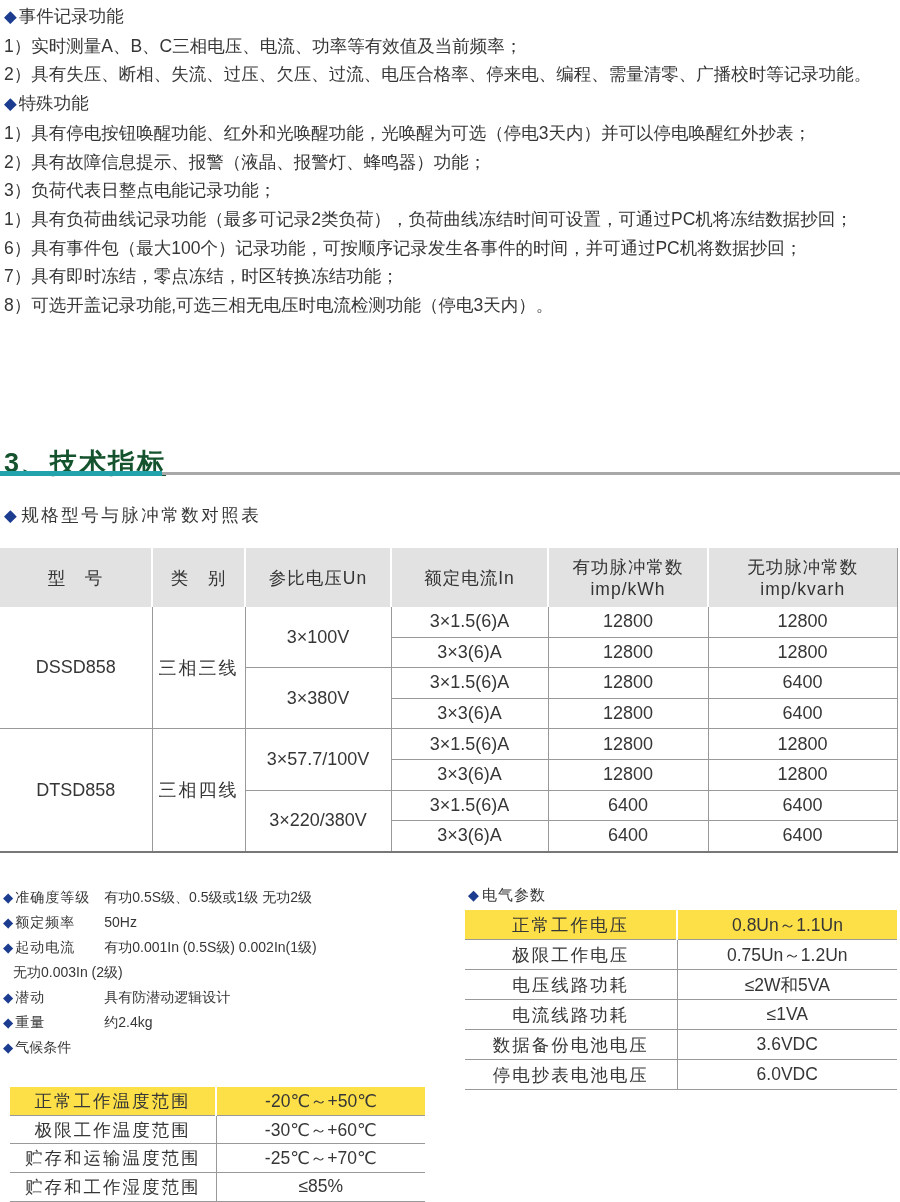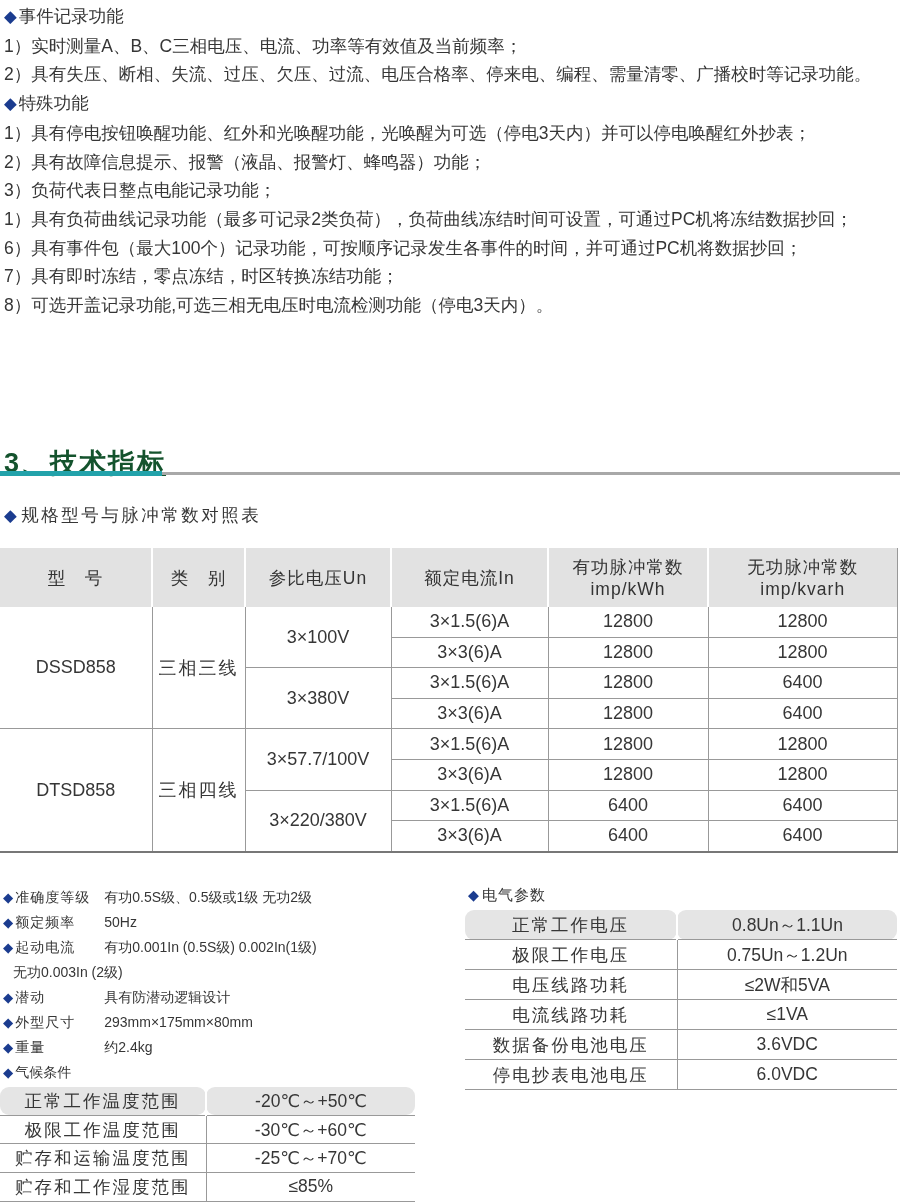--- a/index.html
+++ b/index.html
@@ -43,27 +43,27 @@
   .specs{position:absolute;top:885px;left:3px;width:455px;font-size:14px;line-height:25px;white-space:nowrap;}
   .spec-label{display:inline-block;min-width:89px;letter-spacing:1px;}
   .spec-cont{padding-left:10px;}
 
   
   .kv-table{position:absolute;border-collapse:collapse;table-layout:fixed;border-bottom:1px solid #999;}
   .kv-table td{padding:0;text-align:center;vertical-align:middle;font-size:17.5px;}
   .kv-table .k{letter-spacing:2px;}
   .kv-table tr+tr td{border-top:1px solid #999;}
   .kv-table tr+tr .v{border-left:1px solid #999;}
-  .kv-table tr.gray td{background:#e5e5e5;border-radius:9px;}
+  .kv-table tr.gray td{background:#fde047;}
   .kv-table tr.gray .v{border-left:2px solid #ffffff;}
 
   .elec-head{position:absolute;top:886px;left:468px;font-size:15px;letter-spacing:1px;}
   .elec{top:910px;left:465px;width:432px;}
   .elec td{height:29px;}
-  .climate{top:1087px;left:0;width:415px;}
+  .climate{top:1087px;left:10px;width:415px;}
   .climate td{height:27.7px;}
 </style>
 </head>
 <body>
 
 <div class="page">
 
   <section class="top-block">
     <div class="bullet-head">
       <span class="dia">◆</span><span>事件记录功能</span>
@@ -174,23 +174,20 @@
       <span class="dia">◆</span><span class="spec-label">额定频率</span><span>50Hz</span>
     </div>
     <div class="spec-line">
       <span class="dia">◆</span><span class="spec-label">起动电流</span><span>有功0.001In (0.5S级) 0.002In(1级)</span>
     </div>
     <div class="spec-cont">无功0.003In (2级)</div>
     <div class="spec-line">
       <span class="dia">◆</span><span class="spec-label">潜动</span><span>具有防潜动逻辑设计</span>
     </div>
     <div class="spec-line">
-      <span class="dia">◆</span><span class="spec-label">外型尺寸</span><span>293mm×175mm×80mm</span>
-    </div>
-    <div class="spec-line">
       <span class="dia">◆</span><span class="spec-label">重量</span><span>约2.4kg</span>
     </div>
     <div class="spec-line">
       <span class="dia">◆</span><span>气候条件</span>
     </div>
   </section>
 
   <div class="elec-head bullet-head">
     <span class="dia">◆</span><span>电气参数</span>
   </div>

